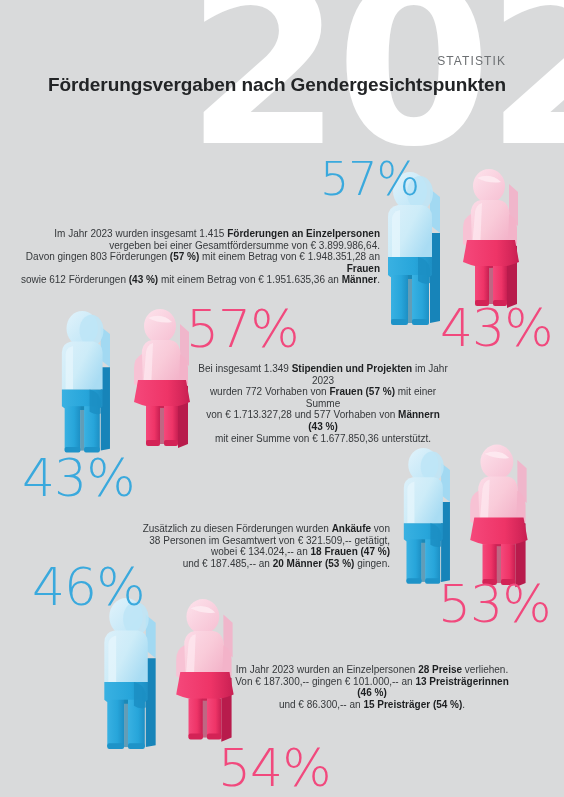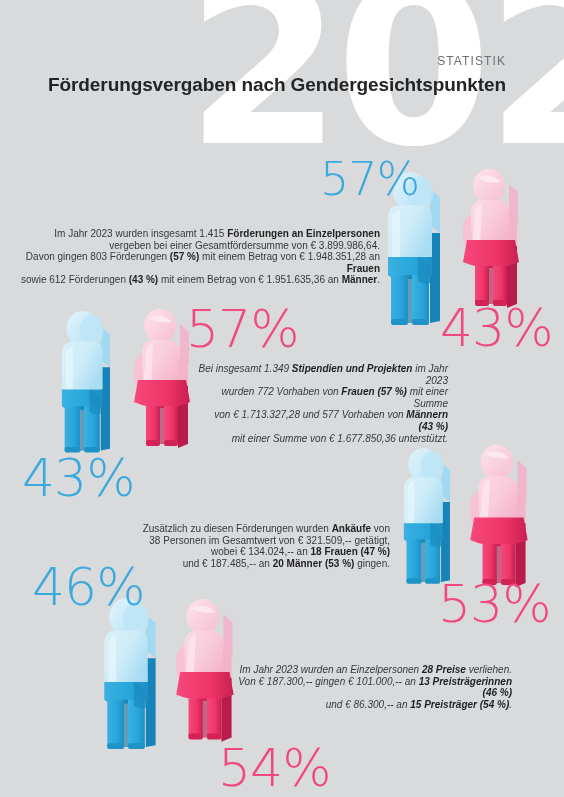--- a/index.html
+++ b/index.html
@@ -55,21 +55,21 @@
   .para {
     position: absolute;
     font-size: 10px;
     line-height: 11.6px;
     color: #35383b;
     z-index: 6;
     white-space: pre-line;
   }
   .para b { font-weight: 700; color: #1d1f21; }
   .para.right { text-align: right; }
-  .para.left  { text-align: right; font-style: italic; }
+  .para.left  { text-align: center; }
 
   
   .pct {
     position: absolute;
     font-family: "DejaVu Sans", sans-serif;
     font-weight: 300;
     font-size: 46px;
     line-height: 1;
     letter-spacing: -1px;
     z-index: 4;

